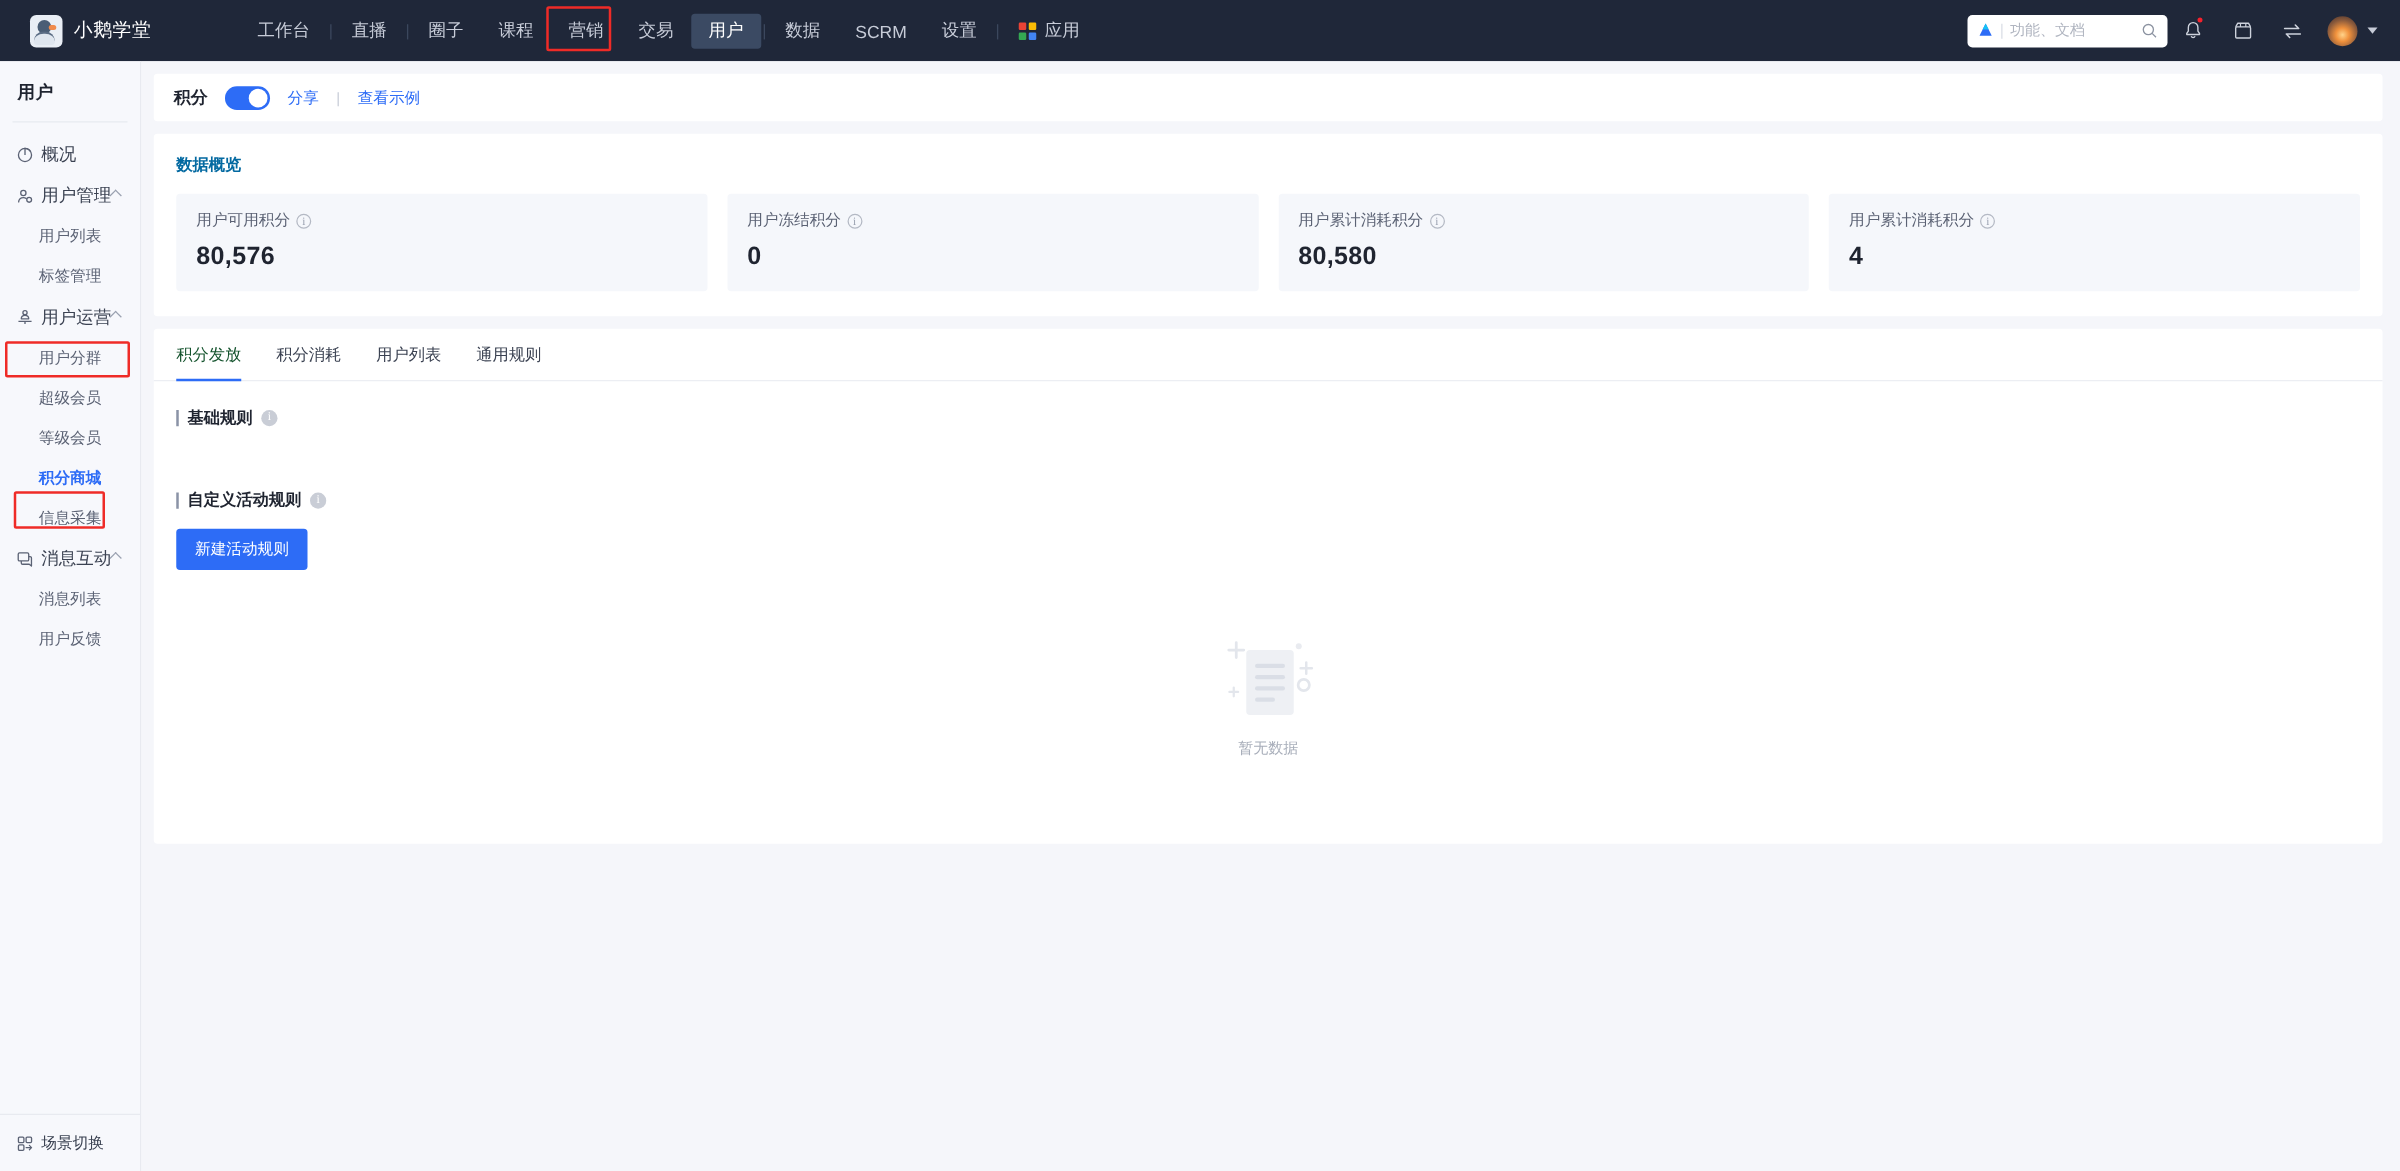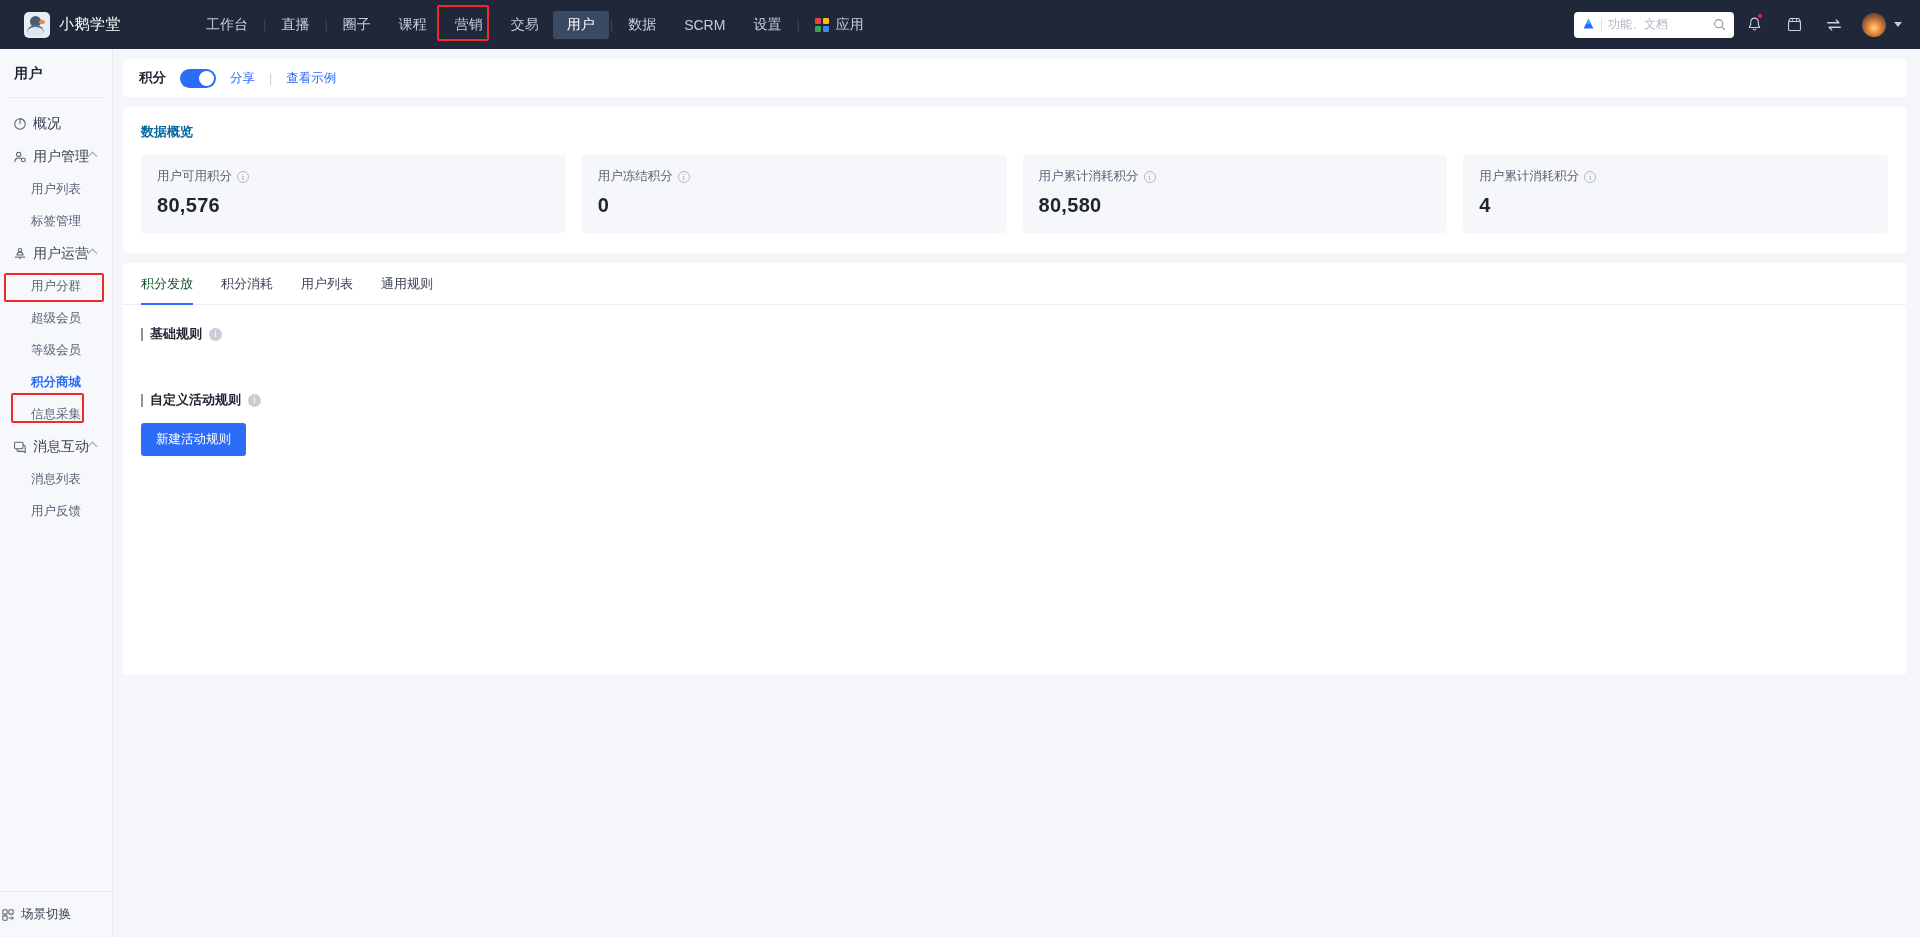--- a/index.html
+++ b/index.html
@@ -126,21 +126,21 @@
   .side-child.active { color: #2d6cf6; font-weight: bold; }
   .redbox {
     position: absolute; border: 2px solid #ef2b27; border-radius: 2px;
     pointer-events: none; z-index: 4;
   }
   #redbox-yunying { left: 4px; top: 224px; width: 100px; height: 29px; }
   #redbox-jifen   { left: 11px; top: 344px; width: 73px; height: 30px; }
   .side-bottom {
     position: absolute; left: 0; bottom: 0; width: 113px;
     border-top: 1px solid #e8eaf0; height: 46px;
-    display: flex; align-items: center; padding-left: 1px;
+    display: flex; align-items: center; padding-left: 13px;
     font-size: 12.5px; color: #3b4252; cursor: pointer;
   }
   .side-bottom .sp-icon { width: 14px; height: 14px; margin-right: 6px; }
 
   
   #main {
     position: absolute; left: 113px; top: 49px; width: 1807px; height: 888px;
     background: #f5f6fa; padding: 10px 14px 0 10px; overflow: hidden;
   }
   .card { background: #ffffff; border-radius: 3px; }
@@ -455,15 +455,30 @@
 
     <div class="section-head">
       <span class="section-bar"></span>
       <span class="section-title">自定义活动规则</span>
       <span class="info-ic-grey">i</span>
     </div>
 
     <button class="newbtn">新建活动规则</button>
 
     <div class="table">
+      <div class="empty">
+        <svg width="96" height="82" viewBox="0 0 96 82">
+          <rect x="30" y="16" width="38" height="52" rx="3" fill="#eef0f4"></rect>
+          <rect x="37" y="27" width="24" height="3.4" rx="1.7" fill="#dadee6"></rect>
+          <rect x="37" y="36" width="24" height="3.4" rx="1.7" fill="#dadee6"></rect>
+          <rect x="37" y="45" width="24" height="3.4" rx="1.7" fill="#dadee6"></rect>
+          <rect x="37" y="54" width="16" height="3.4" rx="1.7" fill="#dadee6"></rect>
+          <path d="M22 10 v12 M16 16 h12" stroke="#e3e6ec" stroke-width="2.2" stroke-linecap="round"></path>
+          <path d="M78 26 v9 M73.5 30.5 h9" stroke="#e3e6ec" stroke-width="2" stroke-linecap="round"></path>
+          <path d="M20 46 v7 M16.5 49.5 h7" stroke="#e3e6ec" stroke-width="1.8" stroke-linecap="round"></path>
+          <circle cx="76" cy="44" r="4.5" fill="none" stroke="#e3e6ec" stroke-width="2.2"></circle>
+          <circle cx="72" cy="13" r="2.4" fill="#e9ebf0"></circle>
+        </svg>
+        <span class="empty-text">暂无数据</span>
+      </div>
     </div>
   </div>
 </div>
 
 </body></html>

